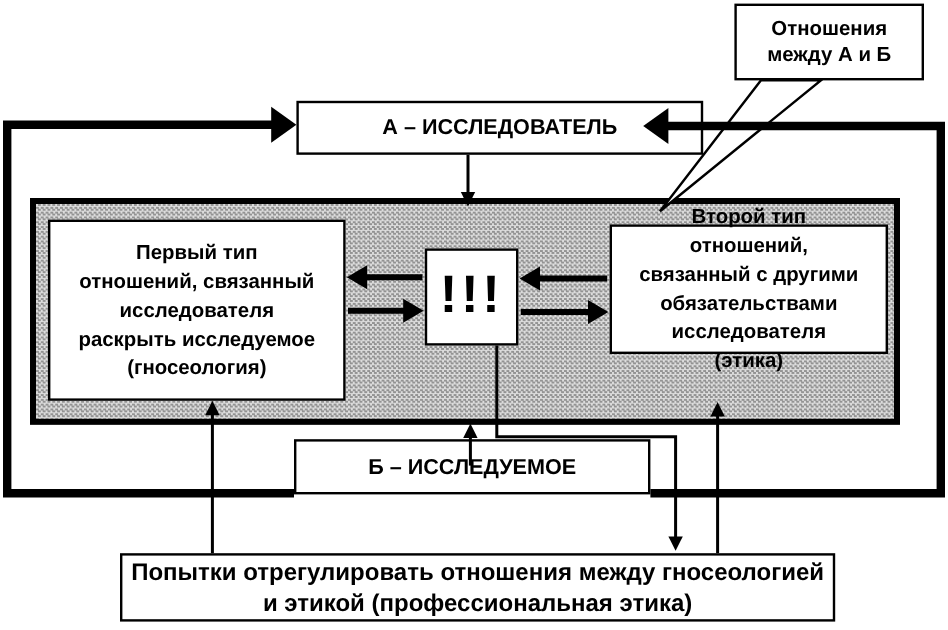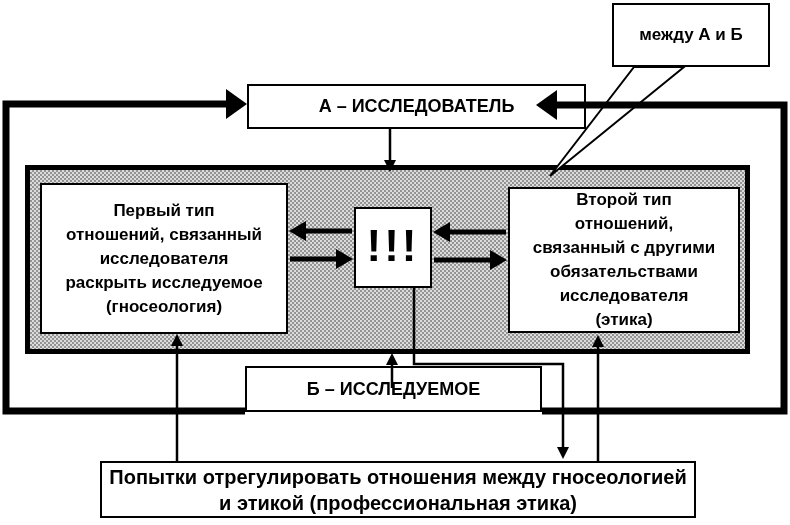--- a/index.html
+++ b/index.html
@@ -18,41 +18,42 @@
   #subject-box    { left:245px; top:366px; width:297px; height:46px; font-size:18px; }
   #callout-box    { left:612px; top:3px;   width:158px; height:64px; font-size:17px; line-height:22px; }
   #gray-field {
     position:absolute; left:25px; top:165px; width:725px; height:189px;
     box-sizing:border-box; border:5px solid #000;
     background-color:#b8b8b8;
     background-image:repeating-conic-gradient(#939393 0% 25%, #dcdcdc 0% 50%);
     background-size:4px 4px;
   }
   #gnoseology-box { left:40px;  top:183px; width:248px; height:151px; font-size:17px; line-height:24px; }
-  #ethics-box     { left:508px; top:187px; width:232px; height:146px; font-size:17px; line-height:24px; }
+  #ethics-box     { left:508px; top:187px; width:232px; height:108px; font-size:17px; line-height:24px; }
   #conflict-box   { left:354px; top:207px; width:78px;  height:81px;  font-size:44px; letter-spacing:3px; padding-bottom:4px; }
   #attempts-box   { left:100px; top:461px; width:596px; height:57px;  font-size:20px; line-height:26px; }
   #arrow-layer { position:absolute; left:0; top:0; width:790px; height:525px; pointer-events:none; }
 </style>
 </head>
 <body>
 
 <div id="canvas">
 
   <div id="gray-field"></div>
 
   <div class="box" id="researcher-box">
     <div class="line">А – ИССЛЕДОВАТЕЛЬ</div>
   </div>
 
   <div class="box" id="subject-box">
     <div class="line">Б – ИССЛЕДУЕМОЕ</div>
   </div>
 
   <div class="box" id="callout-box">
+    <div class="line">Отношения</div>
     <div class="line">между А и Б</div>
   </div>
 
   <div class="box" id="gnoseology-box">
     <div class="line">Первый тип</div>
     <div class="line">отношений, связанный</div>
     <div class="line">исследователя</div>
     <div class="line">раскрыть исследуемое</div>
     <div class="line">(гносеология)</div>
   </div>

